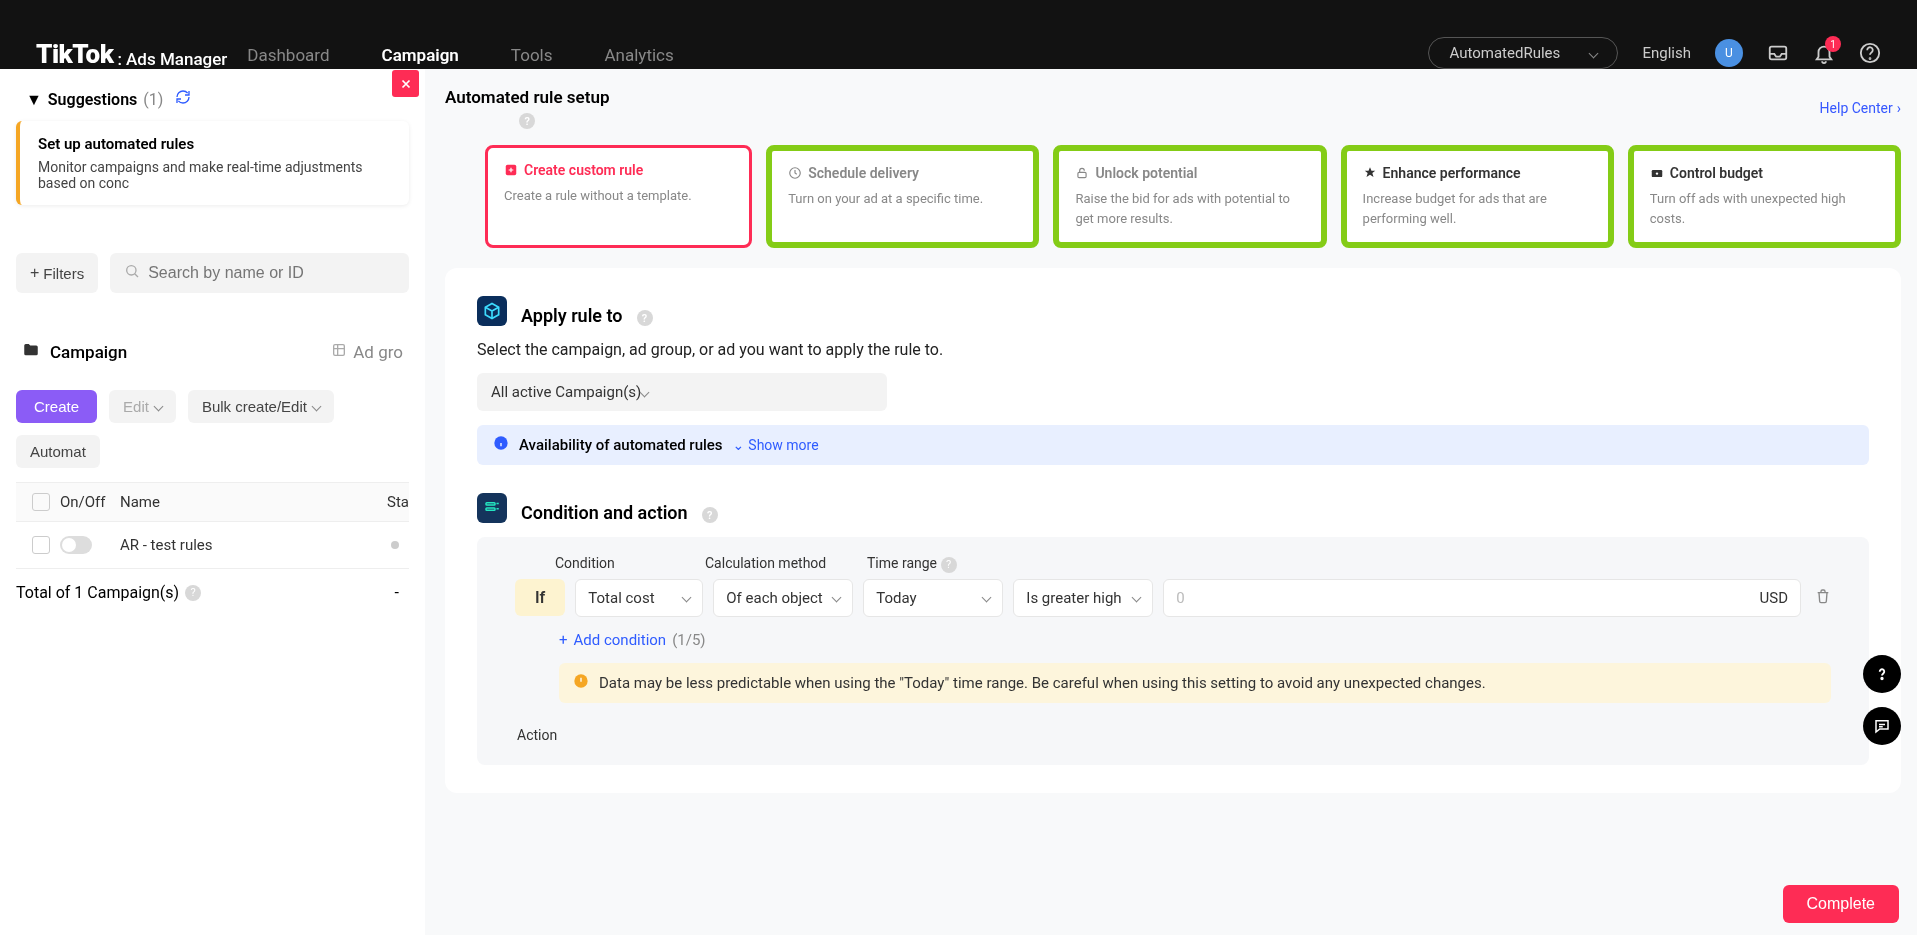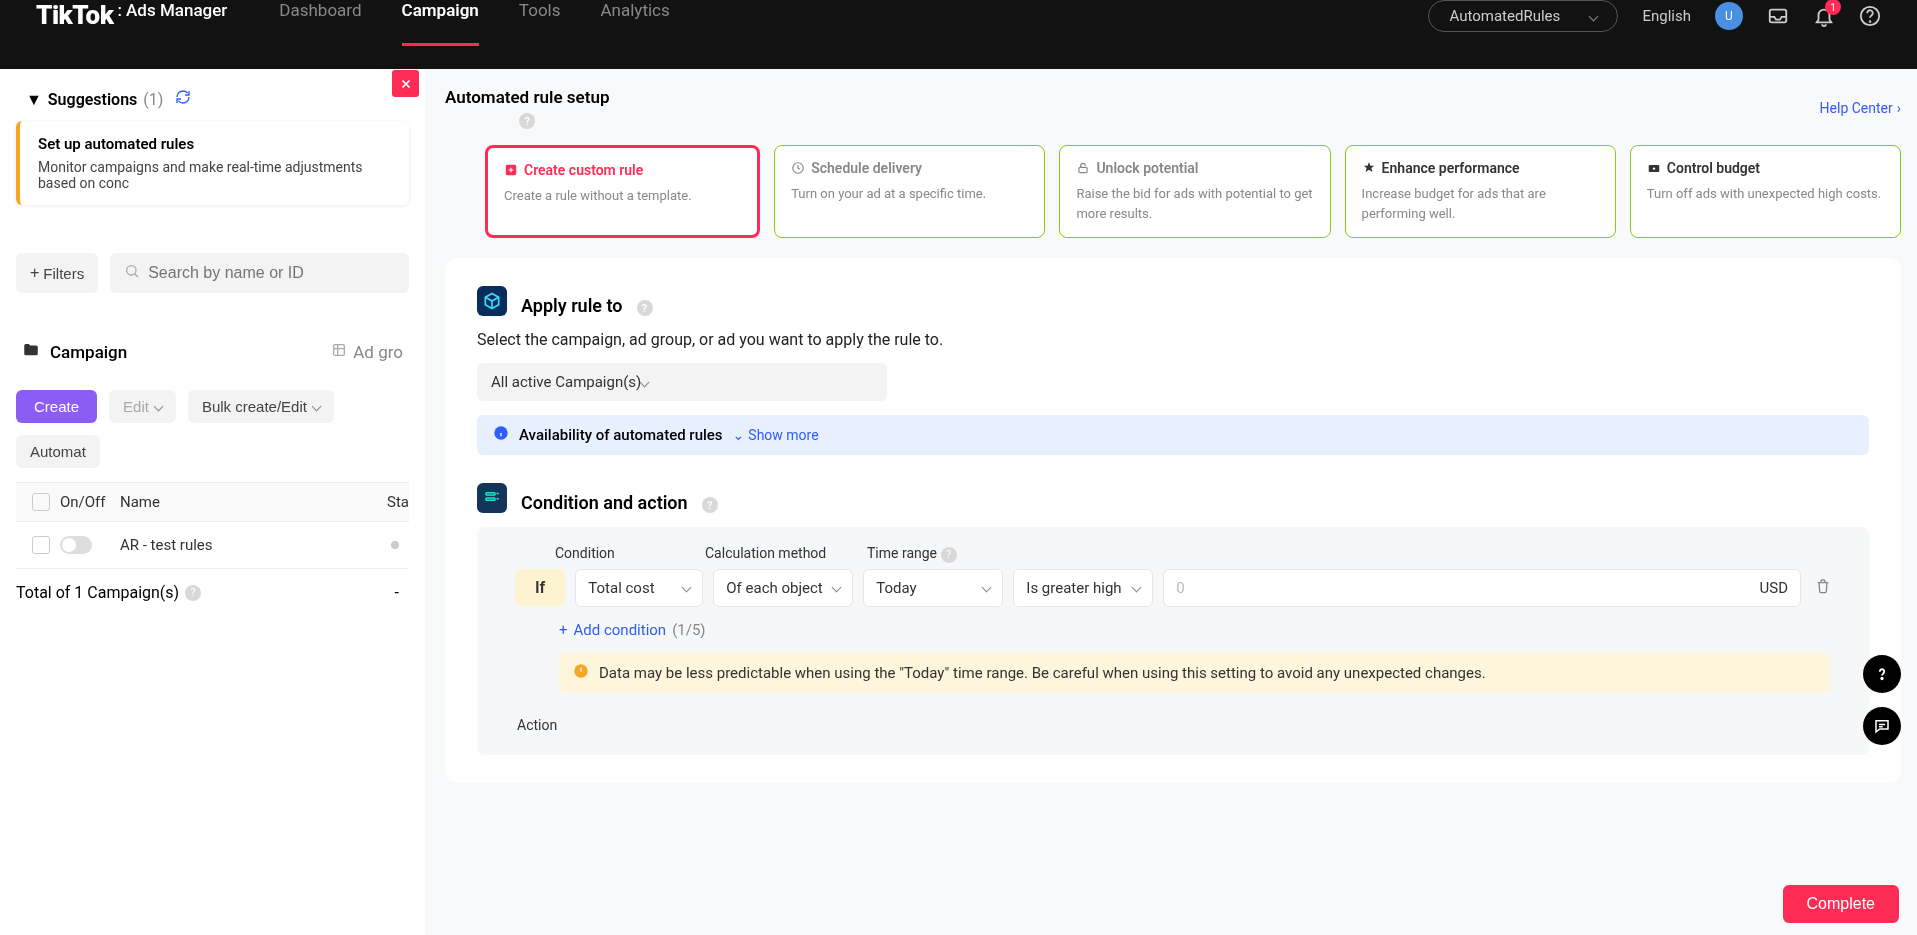--- a/index.html
+++ b/index.html
@@ -1,20 +1,20 @@
 <!DOCTYPE html>
 <html><head>
 <meta charset="utf-8">
 <style>
 * { box-sizing: border-box; margin: 0; padding: 0; }
 body { font-family: -apple-system, BlinkMacSystemFont, "Segoe UI", Roboto, sans-serif; background: #fff; width: 1917px; height: 935px; overflow: hidden; position: relative; }
-.header { background: #121212; height: 69px; display: flex; align-items: flex-start; padding: 0 36px; color: #fff; position: relative; }
+.header { background: #121212; height: 69px; display: flex; align-items: flex-end; padding: 0 36px; color: #fff; position: relative; }
 .logo { font-weight: 900; font-size: 26px; letter-spacing: -0.5px; }
 .logo-suffix { color: #fff; font-weight: 500; font-size: 17px; margin-left: 4px; }
-.nav { display: flex; gap: 40px; margin-left: 52px; }
+.nav { display: flex; gap: 52px; margin-left: 20px; }
 .nav-item { color: #888; font-size: 17px; cursor: pointer; position: relative; padding-bottom: 4px; }
 .nav-item.active { color: #fff; font-weight: 600; }
 .nav-item.active::after { content: ""; position: absolute; left: 0; right: 0; bottom: -22px; height: 3px; background: #fe2c55; }
 .header-right { margin-left: auto; display: flex; align-items: center; gap: 24px; }
 .account-pill { border: 1px solid #555; border-radius: 999px; padding: 6px 20px; color: #ccc; font-size: 15px; display: flex; align-items: center; gap: 8px; min-width: 190px; justify-content: space-between; }
 .lang { color: #ccc; font-size: 15px; }
 .avatar { width: 28px; height: 28px; border-radius: 50%; background: #4a90e2; display: flex; align-items: center; justify-content: center; font-size: 12px; color: #fff; }
 .hicon { width: 22px; height: 22px; color: #ccc; position: relative; }
 .hicon svg { width: 22px; height: 22px; }
 .red-badge { position: absolute; top: -6px; right: -6px; background: #fe2c55; color: #fff; font-size: 10px; width: 16px; height: 16px; border-radius: 50%; display: flex; align-items: center; justify-content: center; }
@@ -52,21 +52,21 @@
 .status-dot { width: 8px; height: 8px; border-radius: 50%; background: #ccc; margin-left: auto; margin-right: 10px; }
 .tfoot { display: flex; padding: 14px 0; font-size: 16px; align-items: center; gap: 6px; }
 
 .close-panel-btn { position: absolute; left: 392px; top: 70px; width: 27px; height: 27px; background: #fe2c55; color: #fff; display: flex; align-items: center; justify-content: center; border-radius: 3px; font-size: 18px; z-index: 5; }
 
 .right-panel { flex: 1; background: #f8f9fa; padding: 18px 16px 0 20px; position: relative; overflow: hidden; }
 .rp-header { display: flex; align-items: center; justify-content: space-between; margin-bottom: 16px; }
 .rp-title { font-weight: 600; font-size: 17px; display: flex; align-items: center; gap: 6px; flex-direction: column; }
 .help-link { color: #3658ff; font-size: 14px; display: flex; align-items: center; gap: 4px; }
 .templates { display: flex; gap: 14px; margin-bottom: 20px; margin-left: 40px; }
-.tpl-card { background: #fff; border: 1px solid #84cc16; border-radius: 8px; padding: 14px 16px; flex: 1; min-height: 88px; }
+.tpl-card { background: #fff; border: 6px solid #84cc16; border-radius: 8px; padding: 14px 16px; flex: 1; min-height: 88px; }
 .tpl-card.selected { border: 3px solid #fe2c55; position: relative; }
 .tpl-title { font-size: 14px; font-weight: 600; display: flex; align-items: center; gap: 6px; margin-bottom: 8px; color: #333; }
 .tpl-title.red { color: #fe2c55; }
 .tpl-desc { font-size: 13px; color: #888; line-height: 1.5; }
 .tpl-icon { width: 14px; height: 14px; display: inline-block; }
 .section-card { background: #fff; border-radius: 12px; padding: 28px 32px; }
 .sec-title { font-size: 18px; font-weight: 600; display: flex; align-items: flex-end; gap: 14px; margin-bottom: 14px; }
 .sec-icon { width: 30px; height: 30px; background: #0a2e5c; border-radius: 6px; display: flex; align-items: center; justify-content: center; color: #3ddcff; font-size: 16px; }
 .sec-icon.teal { background: #14345c; color: #24e6c1; }
 .sec-sub { font-size: 16px; color: #222; margin-bottom: 14px; }

